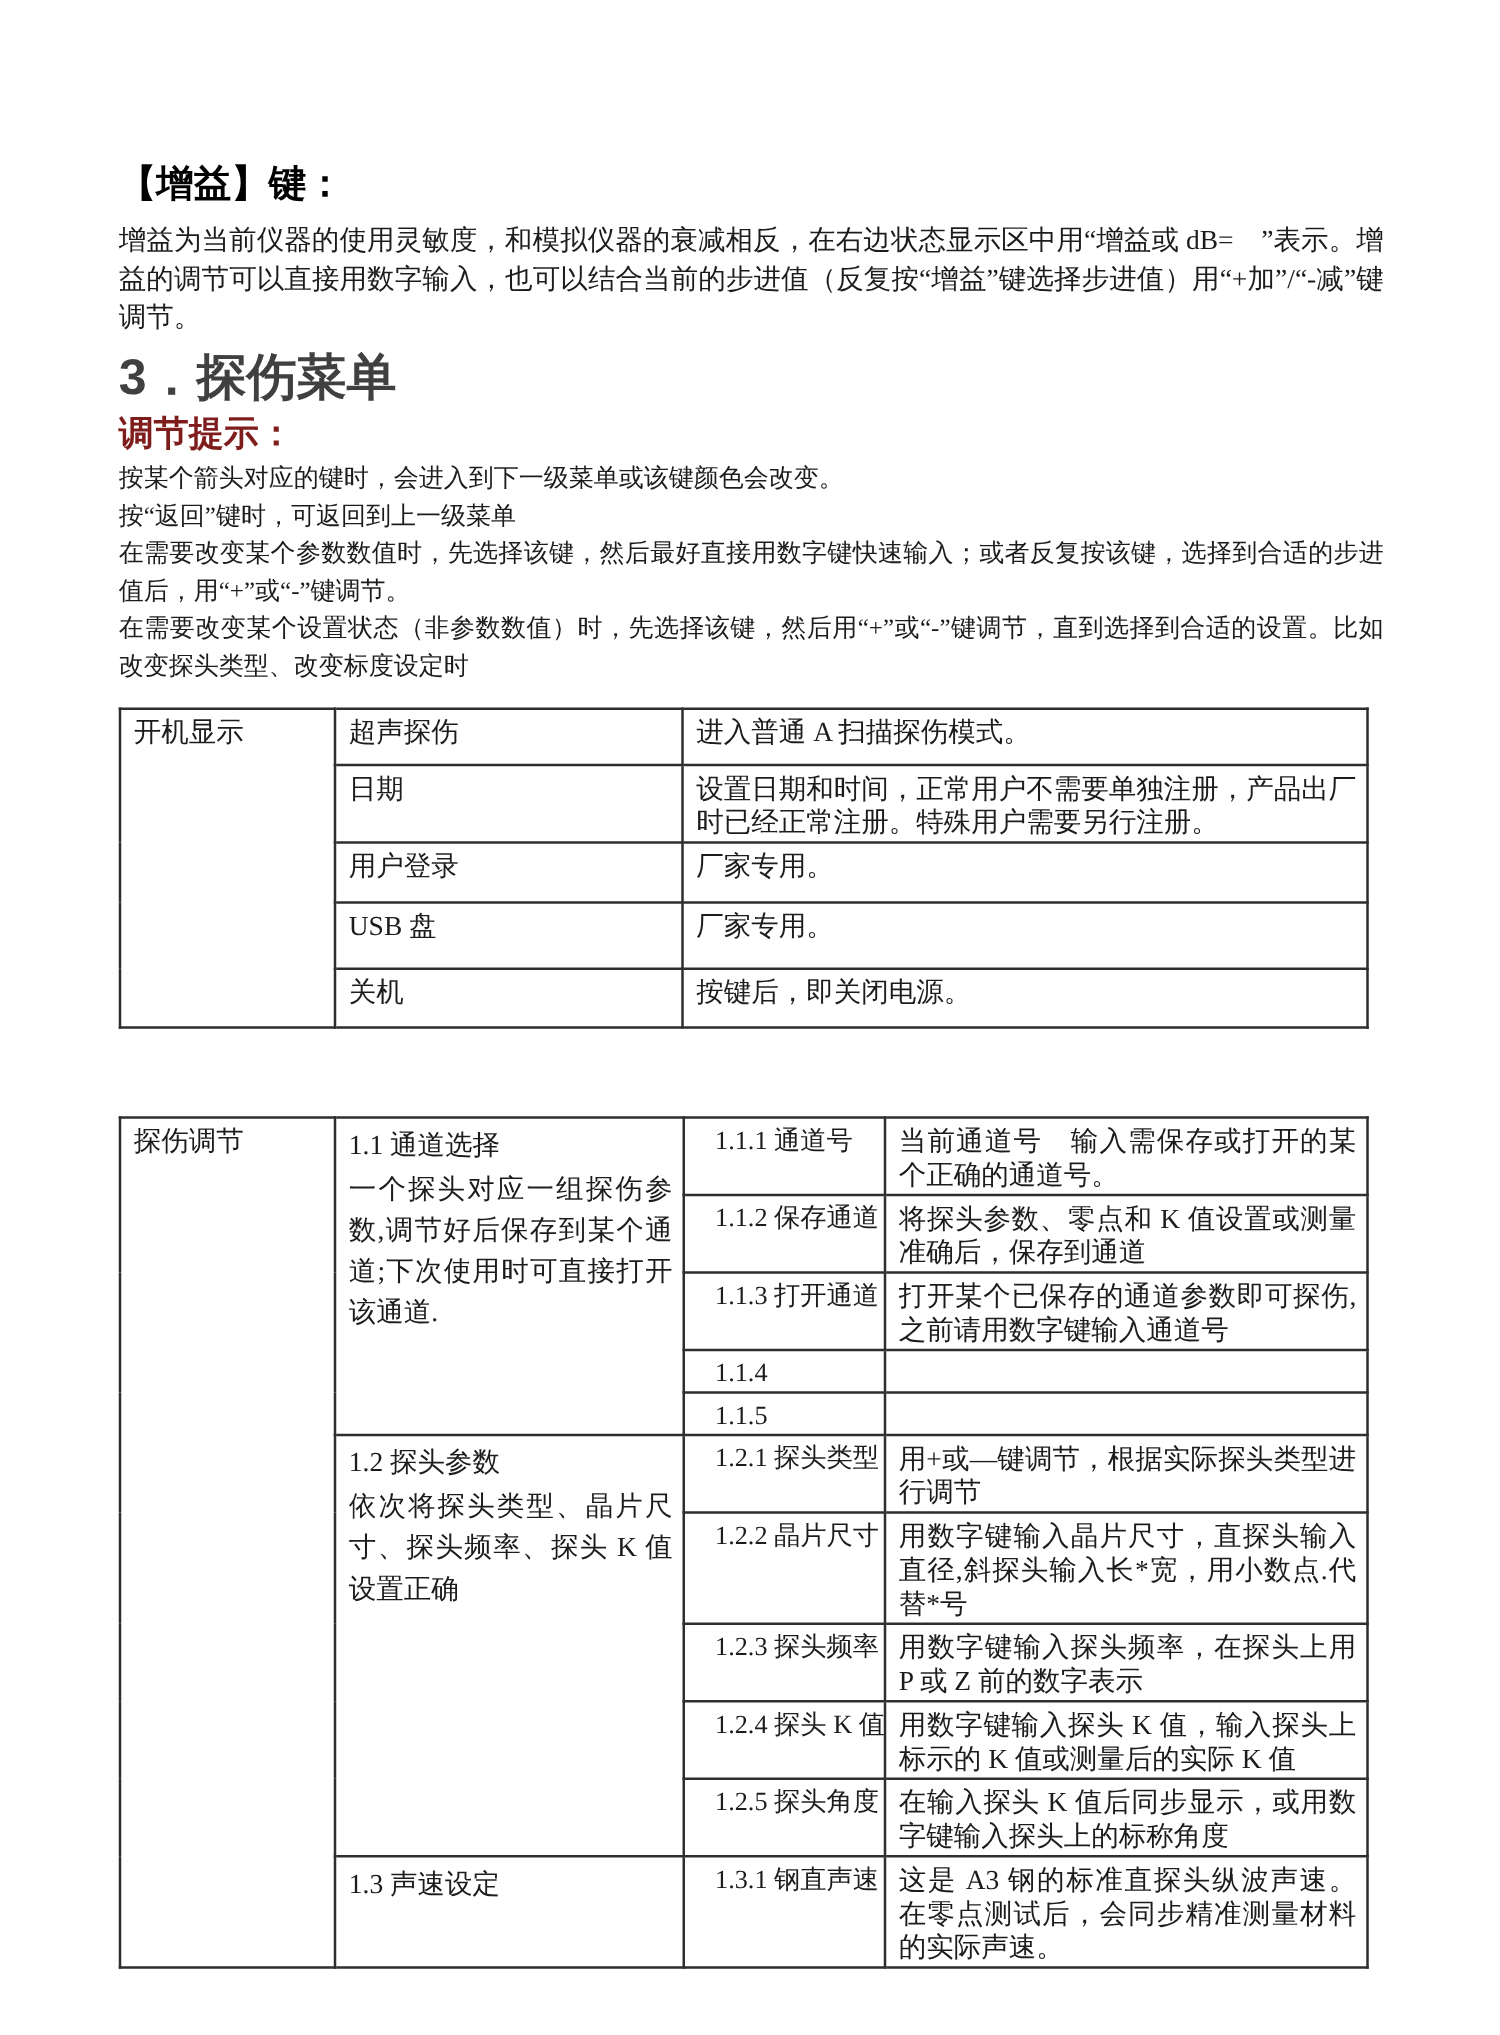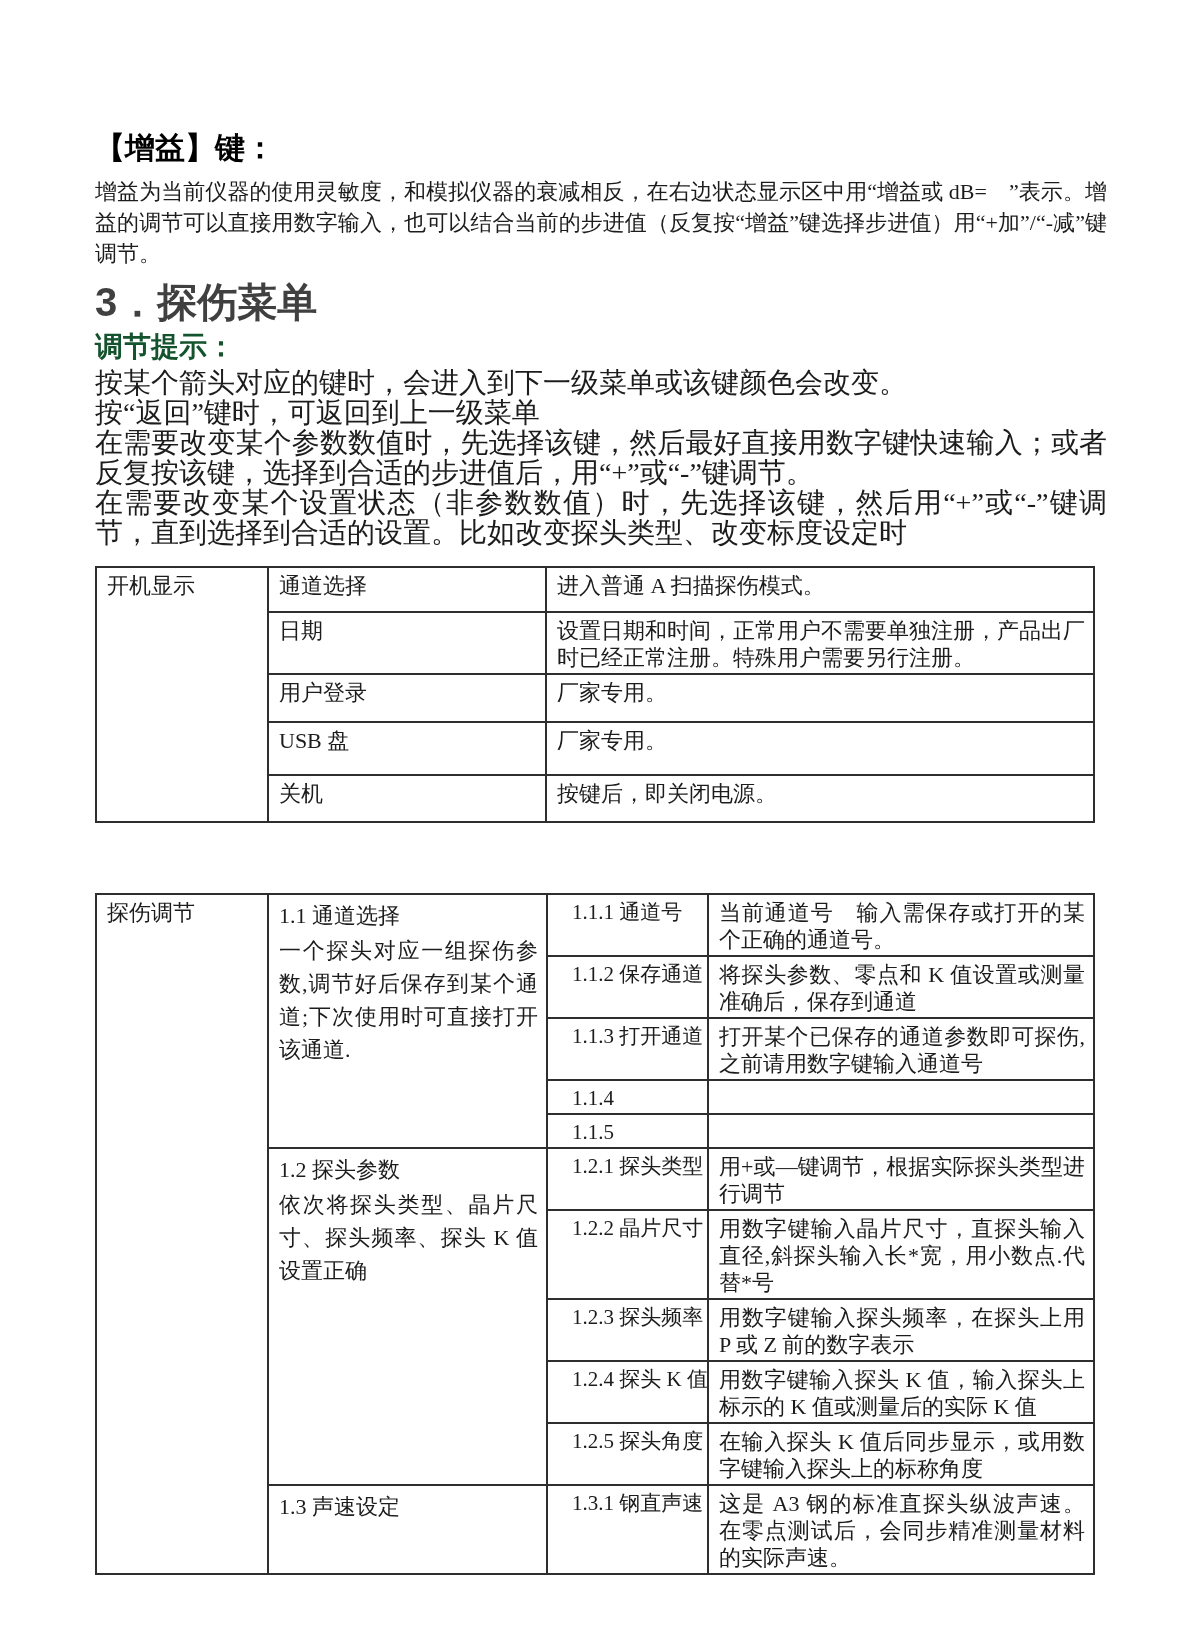--- a/index.html
+++ b/index.html
@@ -23,23 +23,23 @@
     text-align:justify;color:#1c1c1c;
   }
   h2.section-heading{
     font-family:"Liberation Sans","DejaVu Sans",sans-serif;
     font-weight:bold;font-size:40px;line-height:46px;
     margin:10px 0 4px 0;color:#404040;
   }
   h3.tips-heading{
     font-family:"Liberation Sans","DejaVu Sans",sans-serif;
     font-weight:bold;font-size:28px;line-height:36px;
-    margin:2px 0 3px 0;color:#14532d;
+    margin:2px 0 3px 0;color:#7f1d1d;
   }
-  p.tip{font-size:28px;line-height:30px;margin:0;text-align:justify;}
+  p.tip{font-size:20px;line-height:30px;margin:0;text-align:justify;}
   table.menu-table{
     border-collapse:collapse;
     width:998px;
     table-layout:fixed;
     font-size:22px;
   }
   table.menu-table td{
     border:2px solid #2e2e2e;
     vertical-align:top;
     padding:4px 8px 2px 10px;
@@ -70,21 +70,21 @@
 
   <table class="menu-table t1">
     <colgroup>
         <col style="width:172px">
         <col style="width:278px">
         <col style="width:548px">
       </colgroup>
     <tbody>
       <tr style="height:45px">
         <td rowspan="5" class="c1">开机显示</td>
-        <td>通道选择</td>
+        <td>超声探伤</td>
         <td class="just">进入普通 A 扫描探伤模式。</td>
       </tr>
       <tr style="height:58px">
         <td>日期</td>
         <td class="just">设置日期和时间，正常用户不需要单独注册，产品出厂时已经正常注册。特殊用户需要另行注册。</td>
       </tr>
       <tr style="height:48px">
         <td>用户登录</td>
         <td class="just">厂家专用。</td>
       </tr>

